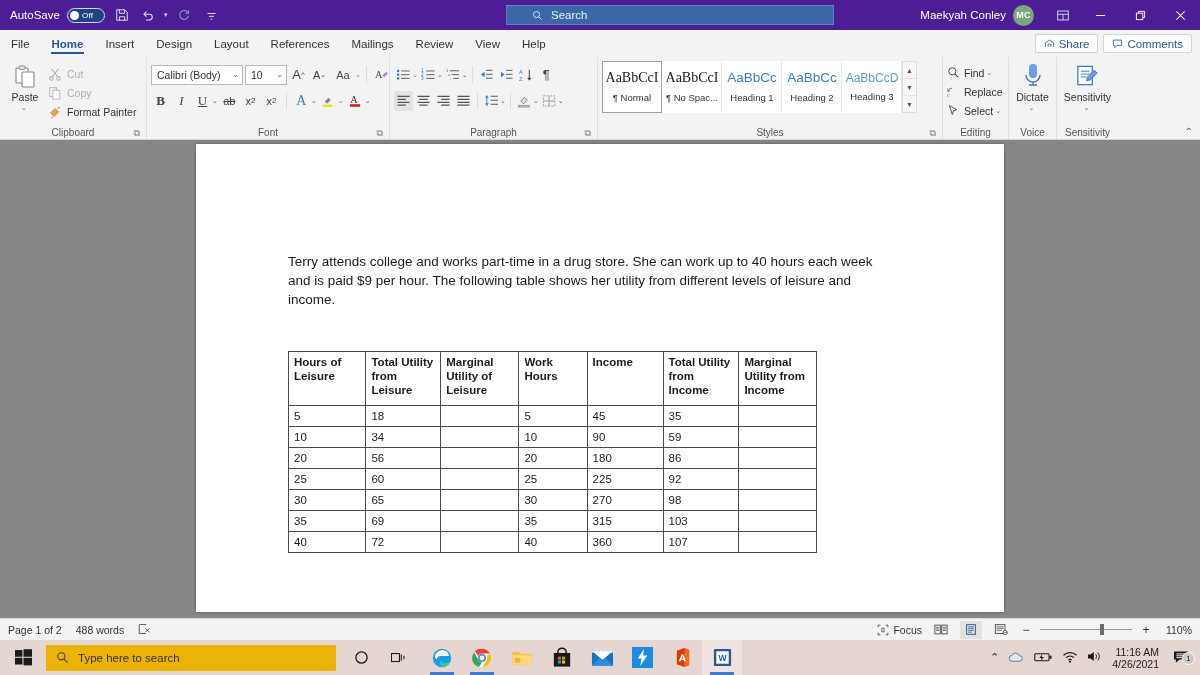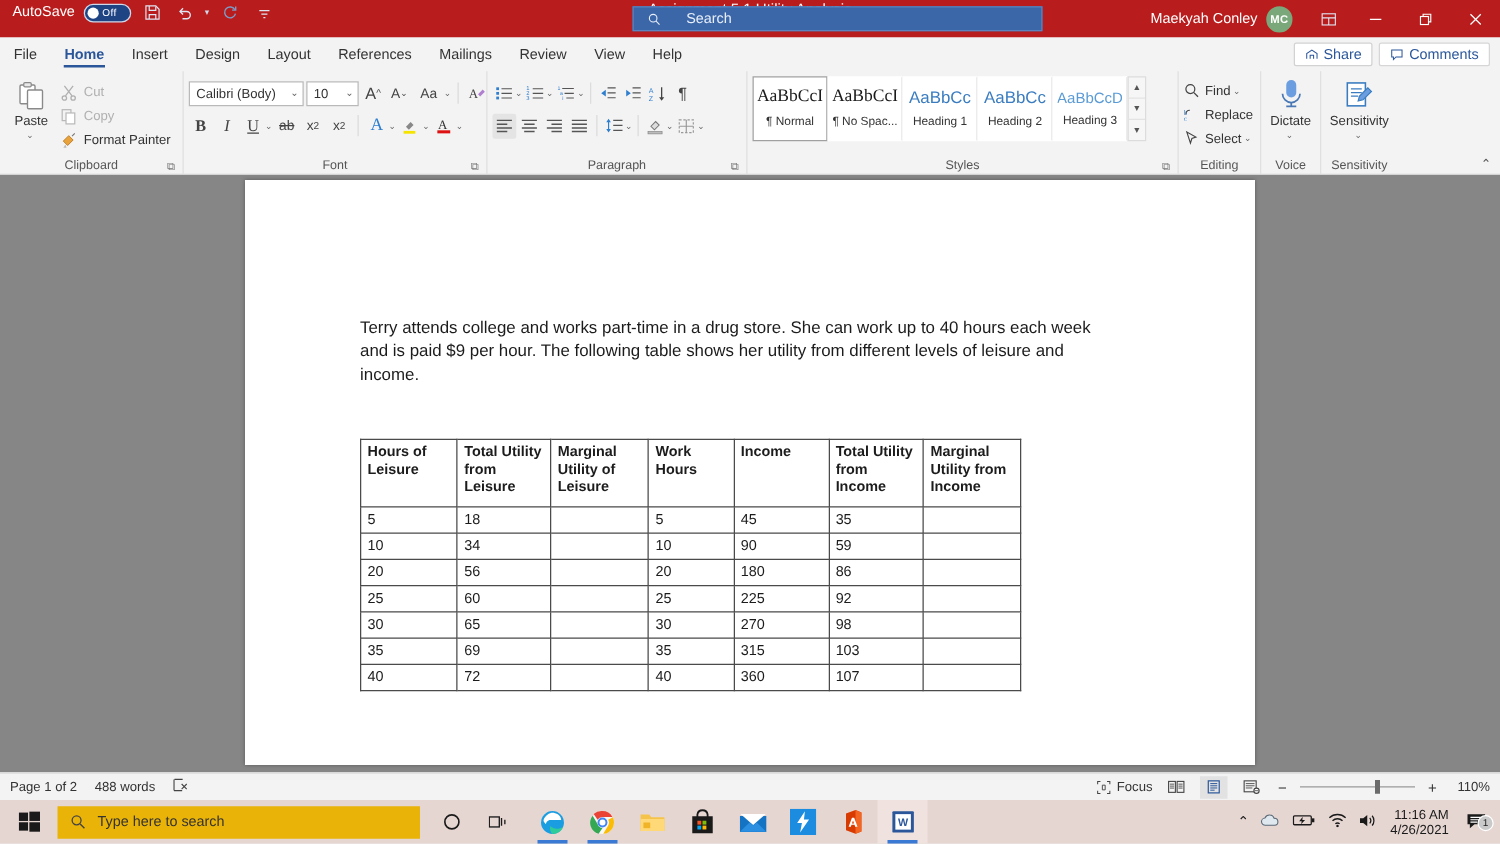--- a/index.html
+++ b/index.html
@@ -6,42 +6,42 @@
   html, body {
     width: 1200px; height: 675px;
     font-family: "Liberation Sans", sans-serif;
     overflow: hidden;
     background: #f3f3f3;
   }
   .app { width: 1200px; height: 675px; position: relative; display: flex; flex-direction: column; }
 
   
   .titlebar {
-    height: 30px; background: #b91c1c; color: #fff;
-    display: flex; align-items: flex-start; flex: 0 0 30px;
+    height: 30px; background: #4c1d95; color: #fff;
+    display: flex; align-items: center; flex: 0 0 30px;
     font-size: 11.5px; position: relative;
   }
   .tb-left { display: flex; align-items: center; gap: 7px; padding-left: 10px; }
   .autosave-label { font-size: 11.5px; }
   .toggle {
     width: 38px; height: 15px; border-radius: 8px; border: 1px solid #cfd9ea;
     background: #1f4484; display: flex; align-items: center; padding: 0 2px; gap: 3px;
   }
   .toggle .knob { width: 9px; height: 9px; border-radius: 50%; background: #fff; }
   .toggle .off { font-size: 8px; color: #fff; letter-spacing: .3px; }
   .qat-icon { width: 20px; height: 20px; display: flex; align-items: center; justify-content: center; color: #dfe6f3; }
   .qat-icon svg { display: block; }
   .tb-title {
     position: absolute; left: 0; right: 0; text-align: center;
     font-size: 12px; pointer-events: none;
   }
   .tb-search {
     position: absolute; left: 506px; top: 5px; width: 328px; height: 20px;
     background: #3b67a8; border: 1px solid #5b83bd; display: flex; align-items: center;
-    gap: 20px; padding-left: 11px; font-size: 11.5px; color: #e8eefa; z-index: 2;
+    gap: 8px; padding-left: 25px; font-size: 11.5px; color: #e8eefa; z-index: 2;
   }
   .tb-right {
     position: absolute; right: 0; top: 0; height: 30px; display: flex;
     align-items: center; gap: 0px; z-index: 3;
   }
   .user-name { font-size: 11.5px; margin-right: 7px; }
   .avatar {
     width: 21px; height: 21px; border-radius: 50%; background: #7aa87a;
     color: #fff; font-size: 9px; display: flex; align-items: center; justify-content: center;
     margin-right: 12px; font-weight: bold; letter-spacing: .2px;

